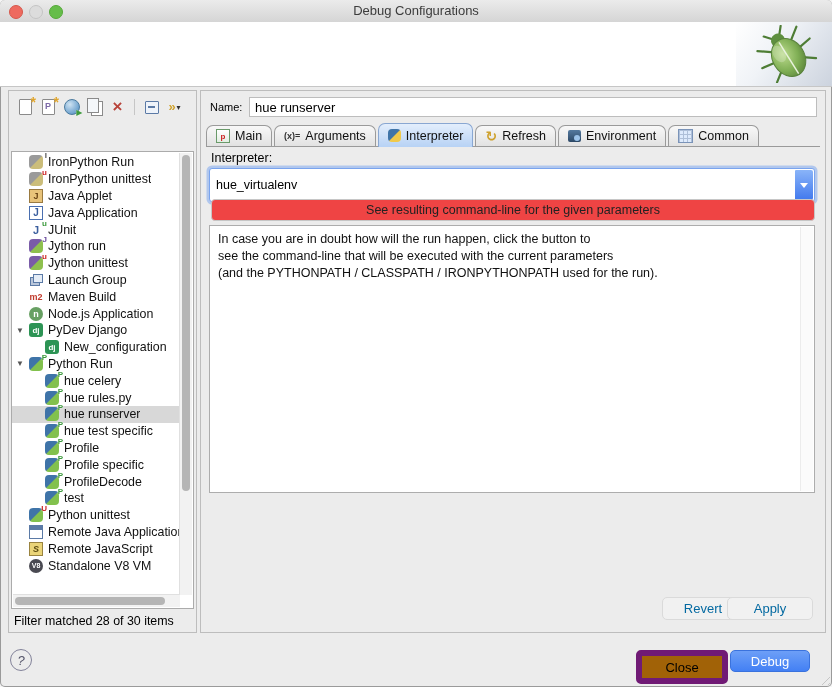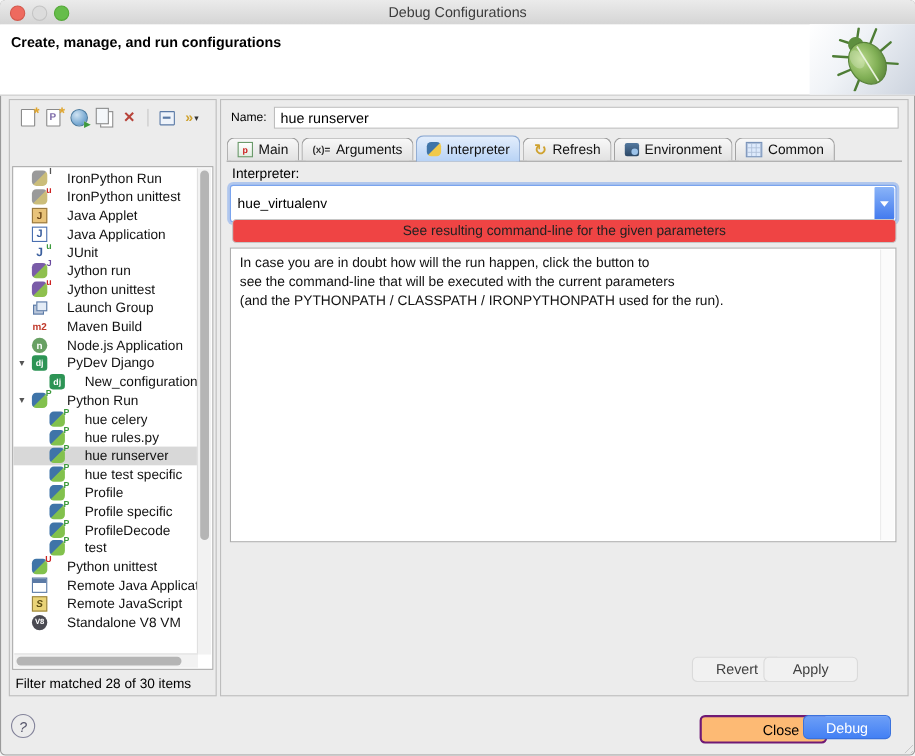--- a/index.html
+++ b/index.html
@@ -46,21 +46,21 @@
   .filter-input{position:absolute;left:4px;top:31px;width:178px;height:20px;border:1px solid #c8c8c8;border-radius:4px;
                 background:#fff;font-size:13px;color:#333;padding:0 7px;box-sizing:content-box;outline:none;font-family:inherit;}
   .filter-input::placeholder{color:#aaa;}
   
   .treebox{position:absolute;left:2px;top:60px;width:183px;height:458px;background:#fff;border:1px solid #ababab;box-sizing:border-box;overflow:hidden;}
   .tree{position:absolute;left:0;top:2px;right:13px;}
   .trow{display:flex;align-items:center;height:16.8px;padding-left:4px;font-size:12.4px;color:#111;white-space:nowrap;}
   .trow.child{padding-left:20px;}
   .trow.sel{background:#d8d8d8;}
   .arr{width:13px;flex:none;font-size:8px;color:#555;}
-  .tl{margin-left:18px;overflow:hidden;}
+  .tl{margin-left:5px;overflow:hidden;}
   .ic{position:relative;width:14px;height:14px;flex:none;display:inline-block;}
   .g1{position:absolute;inset:0;display:flex;align-items:center;justify-content:center;font-size:9px;font-weight:bold;}
   .g2{position:absolute;top:-4px;right:-4px;font-size:8px;font-weight:bold;color:#3c9a3c;text-shadow:0 0 2px #fff;}
   .ic-ironpython,.ic-ironpython-unittest{background:linear-gradient(135deg,#9a9a9a 48%,#cbbd7a 52%);border-radius:4px;}
   .ic-ironpython .g2{color:#555;}
   .ic-ironpython-unittest .g2,.ic-jython-unittest .g2,.ic-python-unittest .g2{color:#cc2222;}
   .ic-java-applet{background:#e8c37a;border:1px solid #9a7a40;box-sizing:border-box;}
   .ic-java-applet .g1{color:#6a4415;}
   .ic-java-application{background:#fff;border:1px solid #4a6fb0;box-sizing:border-box;}
   .ic-java-application .g1{color:#3b5f9e;font-size:10px;}
@@ -114,49 +114,48 @@
                font-size:12.5px;color:#000;padding:0 6px;font-family:inherit;}
   .combo-btn{position:absolute;right:1px;top:1px;bottom:1px;width:18px;border-radius:1px 2px 2px 1px;
              background:linear-gradient(#8ab4f8,#4179ee);display:flex;align-items:center;justify-content:center;}
   .combo-chevron{width:0;height:0;border-left:4px solid transparent;border-right:4px solid transparent;border-top:5px solid #fff;}
   .cmd-btn{position:absolute;left:10px;top:108px;width:602px;height:20px;background:#ef4444;border:1px solid #c6c6c6;border-radius:4px;
            font-size:12.5px;color:#222;display:flex;align-items:center;justify-content:center;}
   .info-box{position:absolute;left:8px;top:134px;width:606px;height:268px;background:#fff;border:1px solid #adadad;box-sizing:border-box;}
   .info-text{position:absolute;left:8px;top:5px;right:20px;font-size:12.5px;line-height:1.34;color:#111;white-space:pre-line;}
   .ta-track{position:absolute;top:1px;bottom:1px;right:1px;width:12px;background:#fbfbfb;border-left:1px solid #ececec;}
   .revert-btn,.apply-btn{position:absolute;top:506px;height:21px;background:#f1f1f1;border:1px solid #dadada;border-radius:5px;
-           font-size:13px;color:#404040;display:flex;align-items:center;justify-content:center;}
+           font-size:13px;color:#0369a1;display:flex;align-items:center;justify-content:center;margin-left:33px;}
   .revert-btn{left:428px;width:80px;}
   .apply-btn{left:493px;width:84px;}
   
   .help-btn{position:absolute;left:10px;top:649px;width:22px;height:22px;border-radius:50%;border:1.5px solid #83839a;
             display:flex;align-items:center;justify-content:center;font-size:13px;color:#55556a;box-sizing:border-box;font-style:italic;}
-  .close-btn{position:absolute;left:636px;top:650px;width:80px;height:22px;background:#fdba74;border:2px solid #701a75;border-radius:5px;
-             font-size:13px;color:#000;display:flex;align-items:center;justify-content:center;padding-left:32px;}
+  .close-btn{position:absolute;left:636px;top:650px;width:80px;height:22px;background:#a16207;border:6px solid #701a75;border-radius:5px;
+             font-size:13px;color:#000;display:flex;align-items:center;justify-content:center;}
   .debug-btn{position:absolute;left:730px;top:650px;width:80px;height:22px;background:linear-gradient(#6d9ff7,#4380f4);
              border:1px solid #3a72dd;border-radius:5px;font-size:13px;color:#fff;display:flex;align-items:center;justify-content:center;box-sizing:border-box;}
   .grip{position:absolute;right:2px;bottom:2px;width:12px;height:12px;
         background:repeating-linear-gradient(135deg,transparent 0 3px,#bdbdbd 3px 4px);opacity:.8;
         clip-path:polygon(100% 0,100% 100%,0 100%);}
 </style>
 </head>
 <body>
 
 <div class="window">
 
   <div class="titlebar">
     <span class="tl-btn tl-close"></span>
     <span class="tl-btn tl-min"></span>
     <span class="tl-btn tl-zoom"></span>
     <div class="win-title">Debug Configurations</div>
   </div>
 
   <div class="banner">
     <div class="banner-art"></div>
-    <div class="banner-title">Create, manage, and run configurations</div>
     <svg class="bug" width="66" height="58" viewBox="0 0 66 58">
       <defs>
         <radialGradient id="bugGrad" cx="40%" cy="35%" r="75%">
           <stop offset="0%" stop-color="#bcdb8e"></stop>
           <stop offset="60%" stop-color="#7fae54"></stop>
           <stop offset="100%" stop-color="#577f38"></stop>
         </radialGradient>
       </defs>
       <g transform="rotate(-32 33 30)">
         <g stroke="#4e7d35" stroke-width="2.2" stroke-linecap="round" fill="none">

